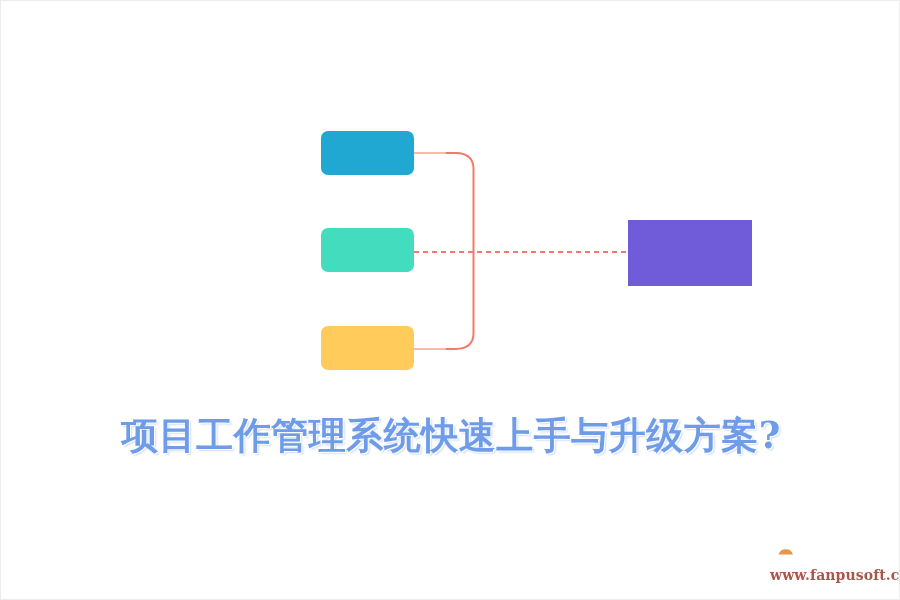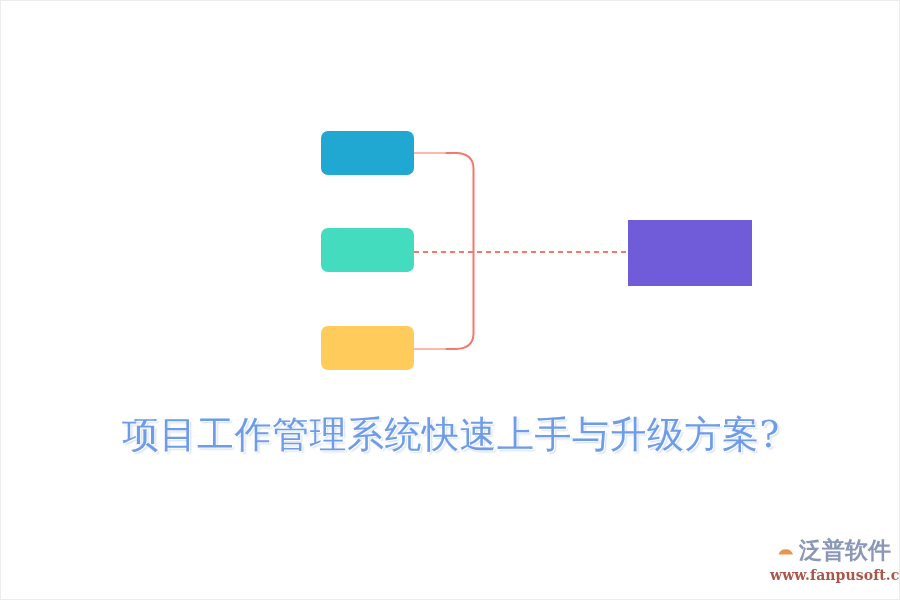--- a/index.html
+++ b/index.html
@@ -47,21 +47,21 @@
   #headline {
     position: absolute;
     left: 0;
     top: 409px;
     width: 900px;
     text-align: center;
     font-family: "DejaVu Serif", "Liberation Serif", serif;
     font-size: 37px;
     line-height: 50px;
     letter-spacing: 0.5px;
-    font-weight: 400;
+    font-weight: 700;
     white-space: nowrap;
     color: #6f9ce8;
     text-shadow: 1px 1px 0 rgba(255,255,255,0.95),
                  2px 2px 2px rgba(150,180,225,0.45);
   }
 
   
   #brand {
     position: absolute;
     left: 766px;
@@ -128,18 +128,17 @@
   <div class="node node-square" style="left:627px; top:219px; width:124px; height:66px; background:#705cd9;"></div>
 
   <div id="headline">项目工作管理系统快速上手与升级方案?</div>
 
   <div id="brand">
     <div id="brand-row">
       <svg id="brand-mark" viewBox="0 0 30 30" xmlns="http://www.w3.org/2000/svg">
         <path d="M15.5 2.5 A12.5 12.5 0 1 0 15.5 27.5 A12.5 12.5 0 0 1 15.5 2.5 Z" fill="#8a9ab8"></path>
         <path d="M11.5 19.5 A7.6 7.6 0 0 1 26 19.5 Z" fill="#e8954f"></path>
       </svg>
-      <span id="brand-name">泛普软件</span>
     </div>
     <div id="brand-url">www.fanpusoft.com</div>
   </div>
 
 </div>
 
 </body></html>

